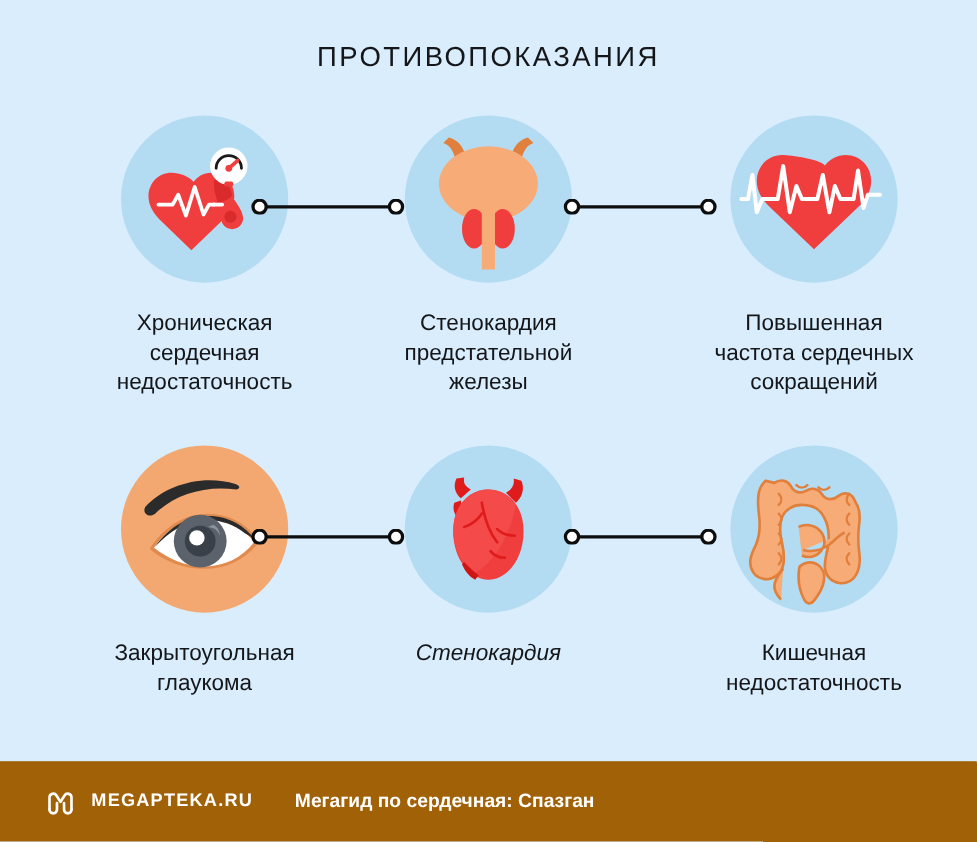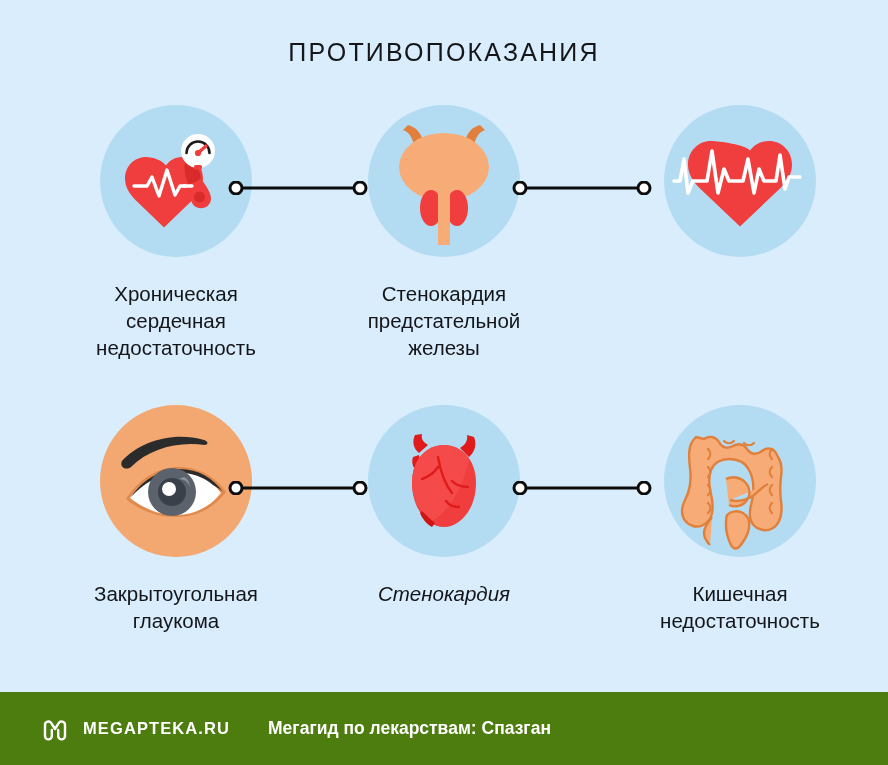--- a/index.html
+++ b/index.html
@@ -44,21 +44,21 @@
   .row {
     position: relative;
     height: 300px;
   }
   .cell {
     position: absolute;
     top: 0;
     width: 296px;
     height: 300px;
   }
-  .cell.c0 { left: 4px; padding-left: 48px; }
+  .cell.c0 { left: 14px; padding-left: 48px; }
   .cell.c1 { left: 296px; }
   .cell.c2 { left: 592px; }
 
   .circle {
     position: absolute;
     left: 50%;
     top: 0px;
     transform: translateX(-50%);
     width: 152px;
     height: 152px;
@@ -100,21 +100,21 @@
   .conn-r2-a { left: 228px; }
   .conn-r2-b { left: 512px; }
 
   
   .footer {
     position: absolute;
     left: 0;
     bottom: 0;
     width: 888px;
     height: 73px;
-    background: #4d7c0f;
+    background: #a16207;
     display: flex;
     align-items: center;
   }
   .footer-logo {
     margin-left: 40px;
     width: 30px;
     height: 30px;
     display: flex;
     align-items: center;
     justify-content: center;
@@ -208,20 +208,23 @@
         </svg>
       </div>
 
       <div class="cell c2">
         <div class="circle">
           <svg viewBox="0 0 152 152" xmlns="http://www.w3.org/2000/svg">
             <path d="M47 36c-13 0-23 10.5-23 23.5 0 10 5.5 17.5 12 24l40 38 40-38c6.5-6.5 12-14 12-24C128 46.5 118 36 105 36c-8 0-15 4-19 9.5C82 40 55 36 47 36z" fill="#f03e3e"></path>
             <path d="M10 76h6l4-22 4 34 5-12h14l5-30 6 42 6-24 5 12h14l5-22 6 34 5-24 5 12h12l4-26 5 34 4-12h11" fill="none" stroke="#ffffff" stroke-width="3.6" stroke-linecap="round" stroke-linejoin="round"></path>
           </svg>
         </div>
+        <div class="caption" style="white-space: pre-line;">Повышенная
+частота сердечных
+сокращений</div>
       </div>
     </div>
 
     <div class="row">
 
       <div class="cell c0">
         <div class="circle skin">
           <svg viewBox="0 0 152 152" xmlns="http://www.w3.org/2000/svg">
 
             <path d="M22 56c18-20 52-30 82-21 4 1.5 5 4 1 5-28-4-56 4-74 22-5 4-12 0-9-6z" fill="#2b2b2b"></path>
@@ -303,16 +306,16 @@
     <div class="footer-logo">
       <svg width="30" height="30" viewBox="0 0 30 30" xmlns="http://www.w3.org/2000/svg">
         <g fill="none" stroke="#ffffff" stroke-width="2.4" stroke-linecap="round" stroke-linejoin="round">
           <path d="M5 22V11a3.4 3.4 0 0 1 6.3-1.8L15 15l3.7-5.8A3.4 3.4 0 0 1 25 11v11"></path>
           <path d="M5 22a3.4 3.4 0 0 0 6.8 0v-6"></path>
           <path d="M25 22a3.4 3.4 0 0 1-6.8 0v-6"></path>
         </g>
       </svg>
     </div>
     <div class="footer-brand">MEGAPTEKA.RU</div>
-    <div class="footer-tagline">Мегагид по лекарствам: Спазган</div>
+    <div class="footer-tagline">Мегагид по сердечная: Спазган</div>
   </div>
 
 </div>
 
 </body></html>

